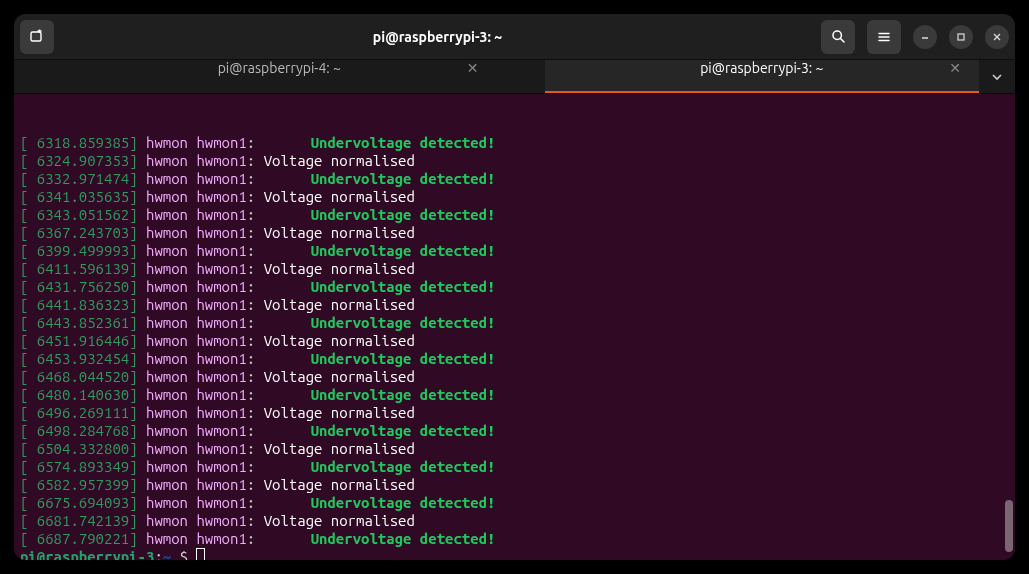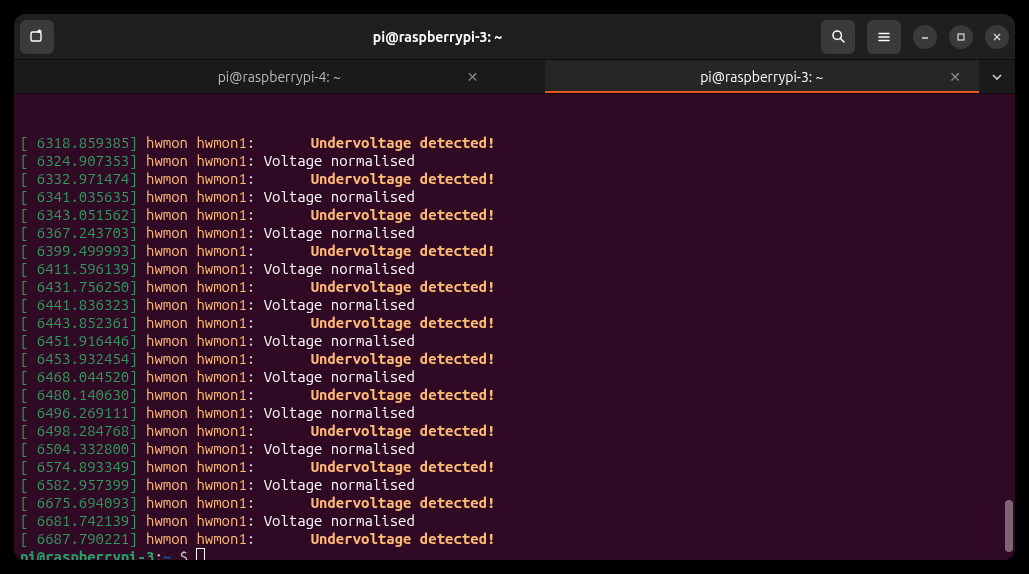--- a/index.html
+++ b/index.html
@@ -65,21 +65,20 @@
 }
 .tabbar {
   height: 34px;
   background: #1a1a1a;
   display: flex;
   border-bottom: 1px solid #0a0a0a;
 }
 .tab {
   flex: 1;
   display: flex;
-  align-items: center;
   justify-content: center;
   position: relative;
   color: #bbb;
   font-family: Ubuntu, "Segoe UI", sans-serif;
   font-size: 14px;
   cursor: pointer;
   margin-left: 48px;
 }
 .tab.active {
   background: #262626;
@@ -102,24 +101,24 @@
   background: #300a24;
   padding: 4px 6px 6px 6px;
   font-size: 15px;
   line-height: 18px;
   color: #eee;
   overflow: hidden;
   position: relative;
   white-space: pre;
 }
 .ts { color: #2e9a5f; text-align: center; }
-.kw { color: #fdba74; text-align: right; }
+.kw { color: #f0abfc; text-align: right; }
 .colon { color: #d0cfcc; }
 .msg-norm { color: #ffffff; }
-.msg-err { color: #fdba74; font-weight: 700; padding-left: 47px; }
+.msg-err { color: #22c55e; font-weight: 700; padding-left: 47px; }
 .prompt-host { color: #26a269; font-weight: 700; text-decoration: underline; }
 .prompt-path { color: #12488b; font-weight: 700; }
 .prompt-dollar { color: #d0cfcc; }
 .cursor {
   display: inline-block;
   width: 9px; height: 16px;
   background: transparent;
   border: 1px solid #fff;
   vertical-align: -2px;
 }

